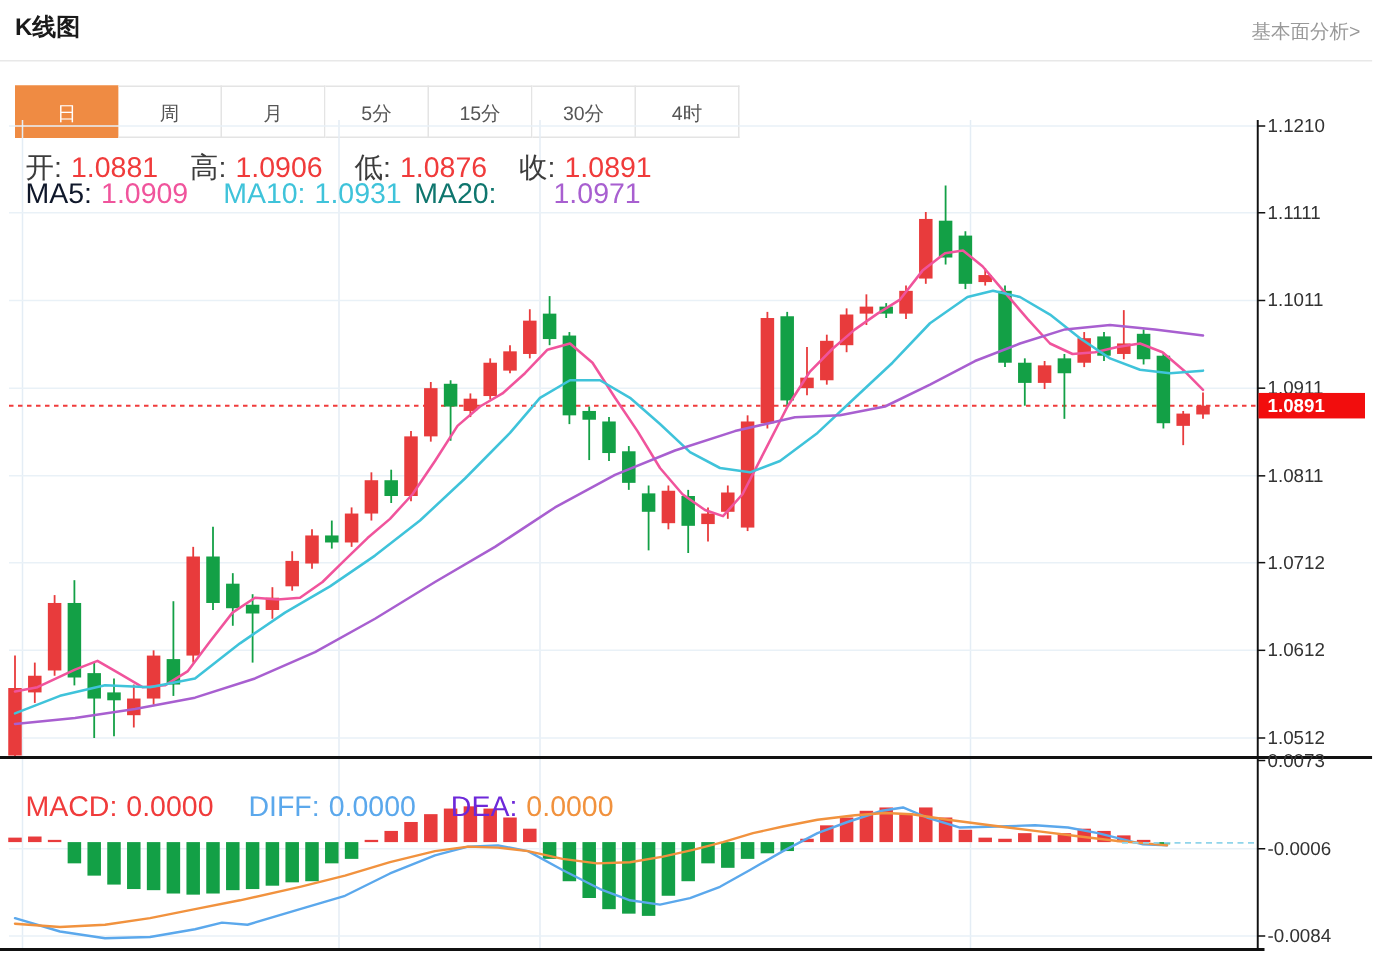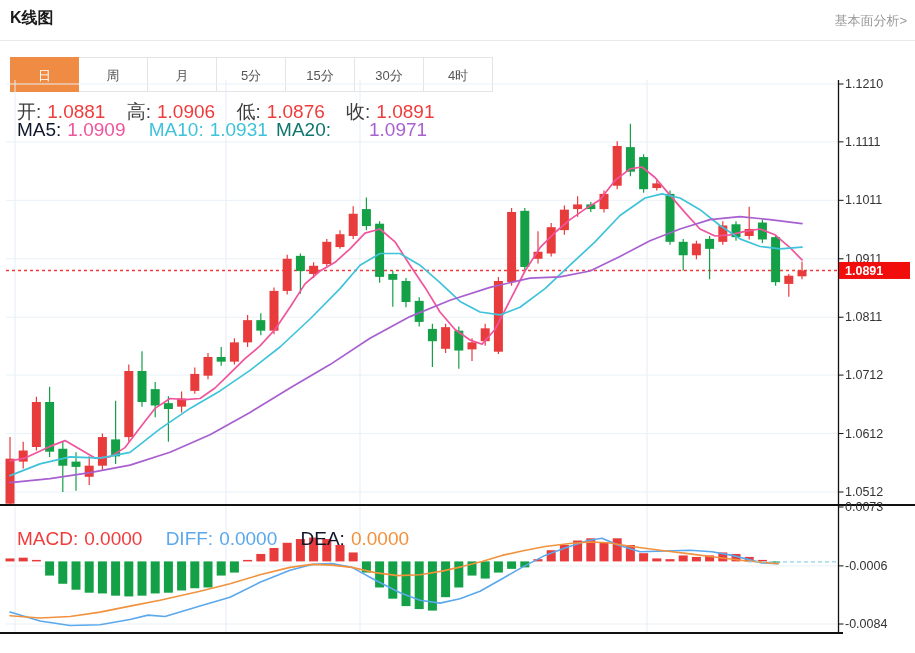--- a/index.html
+++ b/index.html
@@ -48,21 +48,21 @@
     <span class="lg-label">收:</span><span class="lg-val">1.0891</span>
   </div>
   <div class="legend-row" id="ma-row">
     <span id="ma5l" style="color: #0f172a;">MA5:</span><span id="ma5v" style="margin-right: 18px; color: rgb(240, 84, 156);">1.0909</span>
     <span id="ma10l" style="color: rgb(63, 195, 218);">MA10:</span><span id="ma10v" style="margin-right: 3px; color: rgb(63, 195, 218);">1.0931</span>
     <span id="ma20l" style="color: #0f766e;">MA20:</span><span id="ma20v" style="color: rgb(168, 95, 208); margin-left: 32px;">1.0971</span>
   </div>
   <div class="legend-row" id="macd-row">
     <span id="macdl" style="color: rgb(240, 59, 59);">MACD:</span><span id="macdv" style="margin-right: 18px; color: rgb(240, 59, 59);">0.0000</span>
     <span id="diffl" style="color: rgb(91, 168, 236); text-align: right;">DIFF:</span><span id="diffv" style="margin-right: 18px; color: rgb(91, 168, 236);">0.0000</span>
-    <span id="deal" style="color: #0f172a;">DEA:</span><span id="deav" style="color: rgb(241, 146, 62);">0.0000</span>
+    <span id="deal" style="color: #6d28d9;">DEA:</span><span id="deav" style="color: rgb(241, 146, 62);">0.0000</span>
   </div>
 
   <div id="chartwrap">
     <svg id="ksvg" width="915" height="563" viewBox="0 90 915 563">
         <line x1="15" y1="96" x2="15" y2="648" stroke="#e4edf5" stroke-width="1"></line>
         <line x1="226" y1="96" x2="226" y2="648" stroke="#e4edf5" stroke-width="1"></line>
         <line x1="360" y1="96" x2="360" y2="648" stroke="#e4edf5" stroke-width="1"></line>
         <line x1="647" y1="96" x2="647" y2="648" stroke="#e4edf5" stroke-width="1"></line>
         <line x1="6" y1="100" x2="838" y2="100" stroke="#e9f1f7" stroke-width="1"></line>
         <line x1="6" y1="157.86819484240692" x2="838" y2="157.86819484240692" stroke="#e9f1f7" stroke-width="1"></line>

